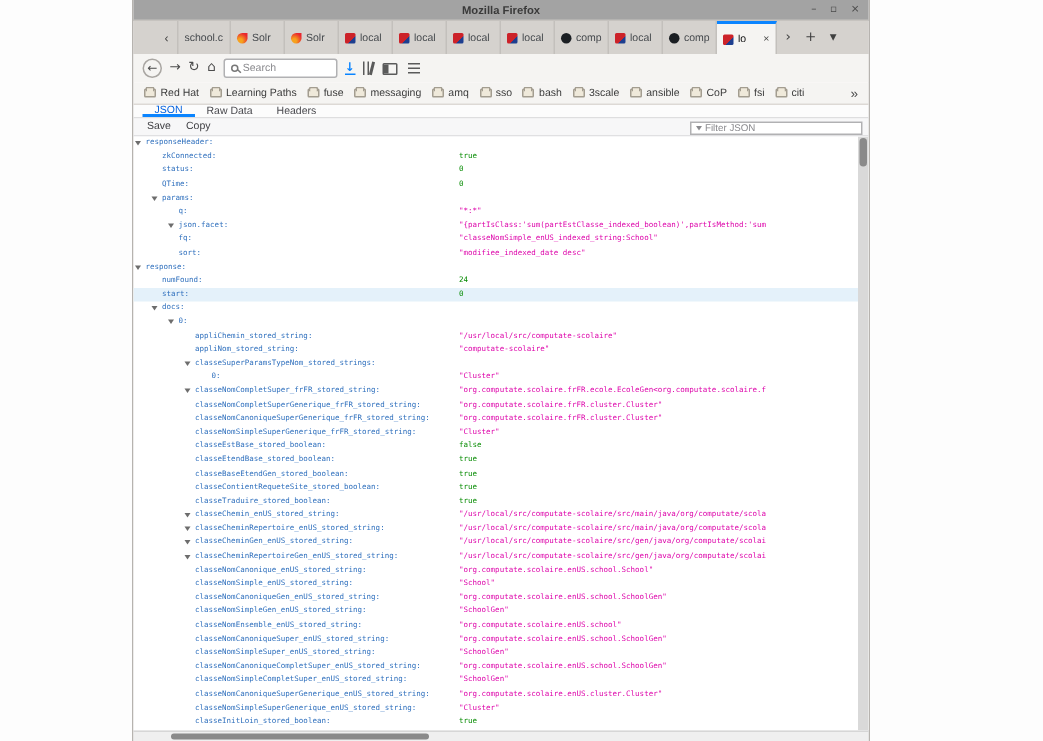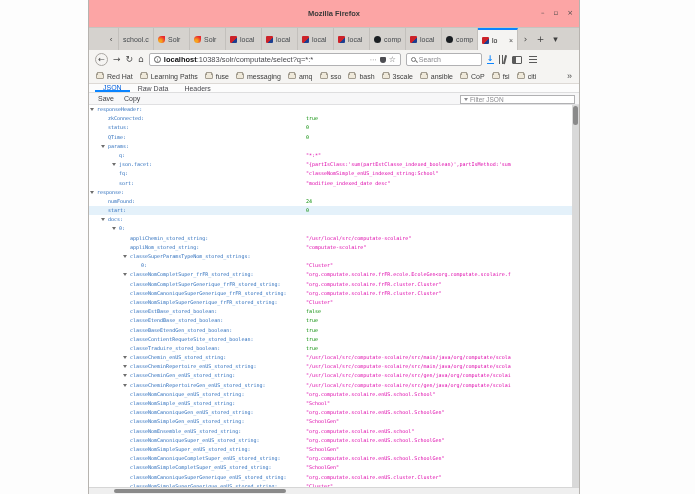--- a/index.html
+++ b/index.html
@@ -5,21 +5,21 @@
   * { margin:0; padding:0; box-sizing:border-box; }
   html,body { background:#ffffff; }
   body { font-family:"Liberation Sans", sans-serif; }
   .screen { position:relative; width:695px; height:494px; background:#fdfdfd; overflow:hidden; }
 
   .window { position:absolute; left:88px; top:0; width:492px; height:494px;
             background:#fff; border-left:1px solid #b6b3af; border-right:1px solid #b6b3af;
             display:flex; flex-direction:column; }
 
   
-  .titlebar { height:28px; background:#fca5a5; border-bottom:1px solid #c6c3bf;
+  .titlebar { height:14px; background:#a3a3a3; border-bottom:1px solid #c6c3bf;
               display:flex; align-items:center; justify-content:center; position:relative;
               font-size:7.5px; font-weight:bold; color:#3a3a3a; flex:none; }
   .winctrls { position:absolute; right:6px; top:0; height:100%; display:flex; align-items:center; gap:9px;
               font-size:7px; color:#4a4a4a; font-weight:normal; font-family:"DejaVu Sans",sans-serif; }
   .winctrls span { cursor:default; line-height:1; }
 
   
   .tabbar { height:22px; background:#d5d2ce; display:flex; align-items:stretch; flex:none; padding-left:15px; }
   .tabscroll { width:14px; display:flex; align-items:center; justify-content:center; color:#3f3f3f; font-size:8px; }
   .tab { width:36px; flex:none; display:flex; align-items:center; gap:3px; padding:0 4px;
@@ -186,27 +186,20 @@
       <span class="tabbtn">›</span>
       <span class="tabbtn">+</span>
       <span class="tabbtn">▾</span>
     </div>
 
     <div class="navbar">
       <span class="navicon back">←</span>
       <span class="navicon">→</span>
       <span class="navicon">↻</span>
       <span class="navicon">⌂</span>
-      <span class="urlbar">
-        <span class="info-icon">i</span>
-        <span class="urltext"><span class="urlhost">localhost</span><span class="urlpath">:10383/solr/computate/select?q=*:*</span></span>
-        <span class="pageactions">⋯</span>
-        <span class="pocket"></span>
-        <span class="star">☆</span>
-      </span>
       <span class="searchbar">
         <span class="mag"></span>
         <span class="searchph">Search</span>
       </span>
       <span class="dl">↓</span>
       <span class="libicon"></span>
       <span class="sbicon"></span>
       <span class="burger"></span>
     </div>
 

